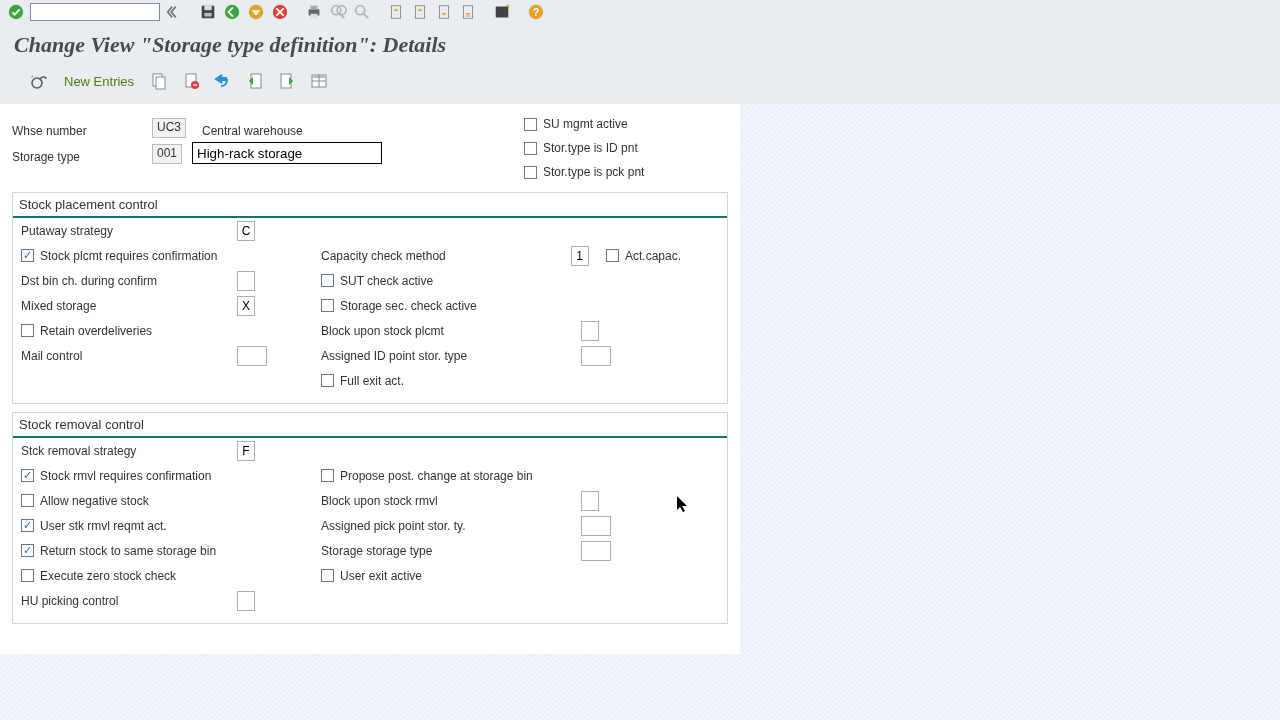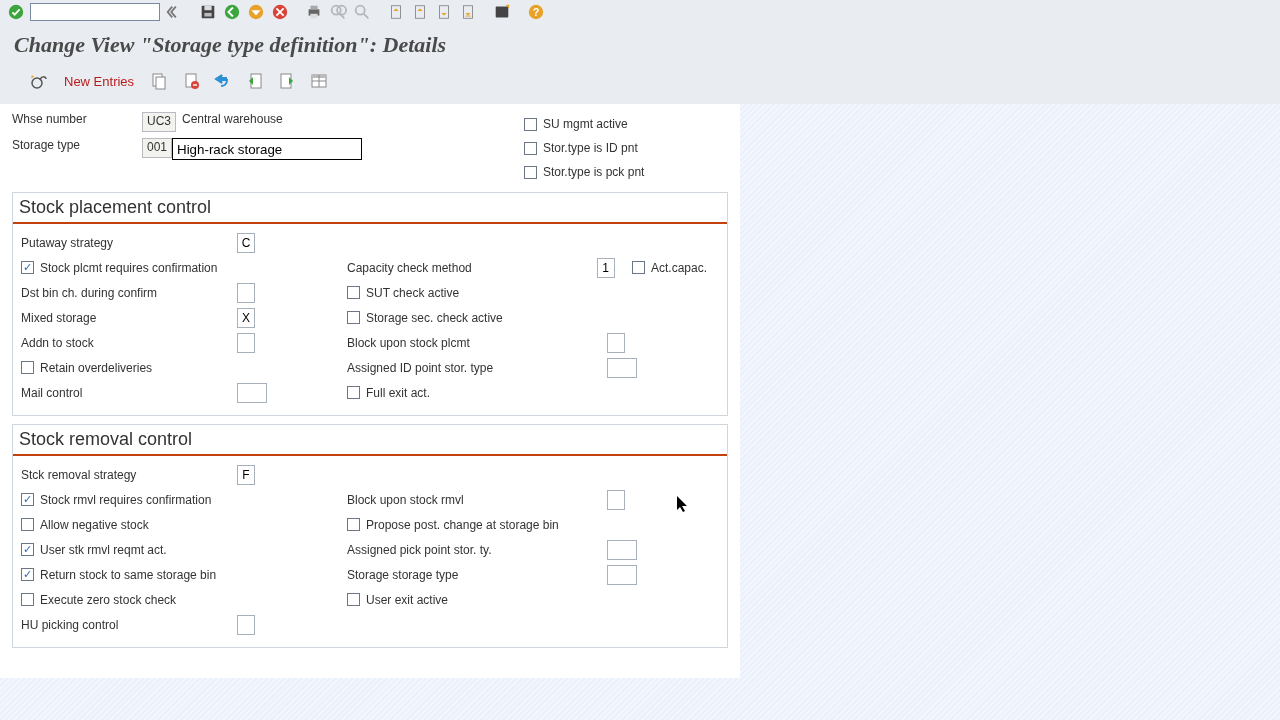--- a/index.html
+++ b/index.html
@@ -35,53 +35,53 @@
     padding: 8px 14px 6px 14px;
     background:#e9edf1;
   }
 
   
   .app-toolbar {
     display:flex;align-items:center;gap:10px;
     padding:4px 18px 10px 28px;height:40px;background:#e9edf1;
   }
   .new-entries {
-    font-size:13px;color:#b91c1c;padding:2px 4px;
+    font-size:13px;color:#4d7c0f;padding:2px 4px;
   }
   .appicon{width:22px;height:22px;display:inline-flex;align-items:center;justify-content:center}
   .appicon svg{width:20px;height:20px}
 
   
   .content {
     background:#fff;margin:0;padding:8px 12px 30px 12px;
     width:740px;
   }
 
-  .hdr-row{display:flex;align-items:flex-start;min-height:26px}
+  .hdr-row{display:flex;align-items:flex-end;gap:10px;min-height:26px}
   .lbl{width:130px}
   .codefield{
     display:inline-block;min-width:28px;height:20px;padding:1px 4px;
     background:#f2f2ef;border:1px solid #b8bcc0;text-align:left;
   }
   .textdesc{padding-left:6px}
   .editfield{
     height:22px;padding:2px 4px;border:1px solid #000;background:#fff;
   }
 
   .chkrow{display:flex;align-items:center;gap:6px;min-height:24px}
   .chk{width:13px;height:13px;border:1px solid #6b7786;background:#fff;display:inline-flex;align-items:center;justify-content:center;font-size:11px;color:#2a66b5}
 
   
   .group{margin-top:8px;border:1px solid #cfd6de;border-top:none;background:#fff;}
   .group-head{
     border-top:1px solid #cfd6de;
-    border-bottom:2px solid #c2410c;
-    padding:4px 6px;font-size:18px;
-  }
-  .group-body{display:flex;padding:6px 8px 10px 8px;gap:26px}
+    border-bottom:2px solid #0f766e;
+    padding:4px 6px;font-size:13px;
+  }
+  .group-body{display:flex;padding:0 8px 10px 8px;}
   .col{flex:0 0 auto}
   .col.left{width:300px}
   .col.right{width:360px}
   .frow{display:flex;align-items:center;gap:6px;min-height:25px}
   .flbl{width:210px}
   .flbl2{width:200px}
   .sfield{
     width:18px;height:20px;border:1px solid #a8b0bc;background:#fff;text-align:center;font-size:12px;
   }
   .sfield.wide{width:30px}
@@ -290,24 +290,20 @@
           </div>
         <div class="frow">
             <span class="flbl">Dst bin ch. during confirm</span>
             <input class="sfield" style="">
           </div>
         <div class="frow">
             <span class="flbl">Mixed storage</span>
             <input class="sfield" value="X" style="">
           </div>
         <div class="frow">
-            <span class="flbl">Addn to stock</span>
-            <input class="sfield" style="">
-          </div>
-        <div class="frow">
             <span class="chk"></span>
             <span>Retain overdeliveries</span>
           </div>
         <div class="frow">
             <span class="flbl">Mail control</span>
             <input class="sfield wide" style="">
           </div>
       </div>
       <div class="col right">
         <div class="frow" style="height:25px"></div>
@@ -374,29 +370,29 @@
             <span>Execute zero stock check</span>
           </div>
         <div class="frow">
             <span class="flbl">HU picking control</span>
             <input class="sfield" style="">
           </div>
       </div>
       <div class="col right">
         <div class="frow" style="height:25px"></div>
         <div class="frow">
+            <span class="chk"></span>
+            <span>Propose post. change at storage bin</span>
+          </div>
+        <div class="frow">
             <span class="flbl2">Block upon stock rmvl</span>
             <span style="width:48px"></span>
             <input class="sfield" style="">
           </div>
         <div class="frow">
-            <span class="chk"></span>
-            <span>Propose post. change at storage bin</span>
-          </div>
-        <div class="frow">
             <span class="flbl2">Assigned pick point stor. ty.</span>
             <span style="width:48px"></span>
             <input class="sfield wide" style="">
           </div>
         <div class="frow">
             <span class="flbl2">Storage storage type</span>
             <span style="width:48px"></span>
             <input class="sfield wide" style="">
           </div>
         <div class="frow">

